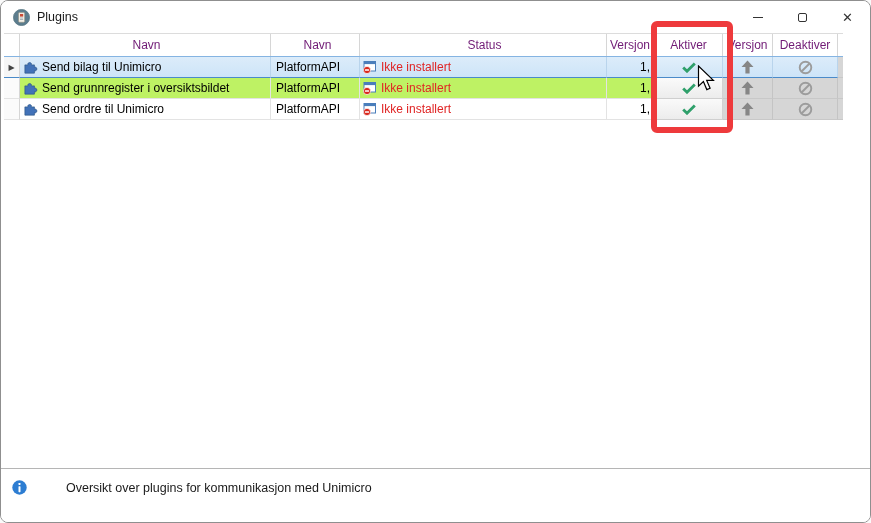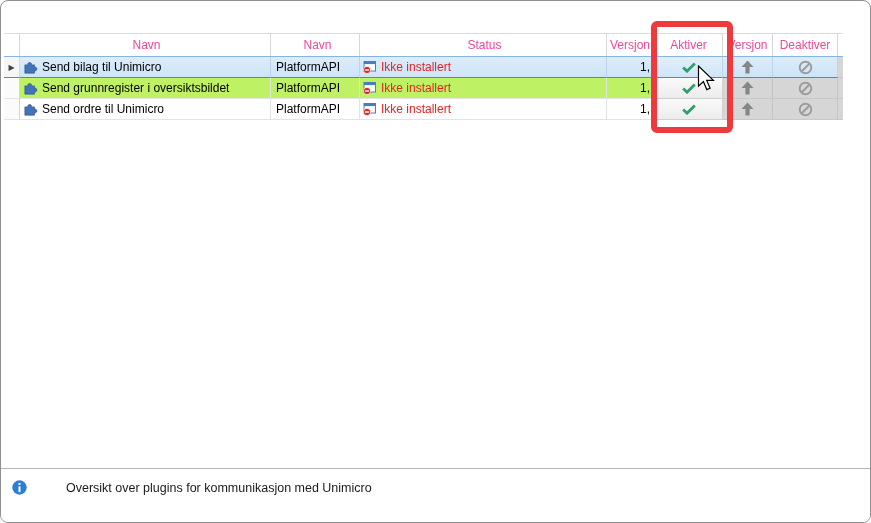--- a/index.html
+++ b/index.html
@@ -38,21 +38,21 @@
   
   .grid { position: absolute; left: 3px; top: 32px; width: 839px; }
   .hrow {
     display: flex; height: 24px;
     border-top: 1px solid #dcdcdc;
     background: #ffffff;
     border-bottom: 1px solid #c9c9c9;
   }
   .hcell {
     display: flex; align-items: center; justify-content: center;
-    font-size: 12px; color: #ec4899;
+    font-size: 12px; color: #701a75;
     border-right: 1px solid #d6d6d6;
     height: 100%; overflow: hidden; white-space: nowrap;
   }
   .row { display: flex; height: 21px; background: #ffffff; }
   .row.alt { background: #bef264; }
   .cell {
     display: flex; align-items: center;
     font-size: 12px; color: #000;
     border-right: 1px solid #e3e3e3;
     border-bottom: 1px solid #e3e3e3;
@@ -122,20 +122,42 @@
     border: 6px solid #ee3a3c; border-radius: 6px;
     pointer-events: none; z-index: 40;
   }
   .cursor { position: absolute; left: 696px; top: 64px; z-index: 50; pointer-events: none; }
 </style>
 </head>
 <body>
 
 <div class="window">
 
+  <div class="titlebar">
+    <svg class="app-icon" viewBox="0 0 17 17">
+      <circle cx="8.5" cy="8.5" r="8" fill="#5c7d8e" stroke="#3f5a68" stroke-width="0.8"></circle>
+      <circle cx="8.5" cy="8.5" r="8" fill="none" stroke="#8fb0bd" stroke-width="0.6" opacity="0.6"></circle>
+      <rect x="5.6" y="3.6" width="6" height="9.6" rx="0.8" fill="#f4f1ea" stroke="#9a8f77" stroke-width="0.5"></rect>
+      <rect x="7" y="5" width="3.2" height="2.6" fill="#c94a35"></rect>
+      <rect x="7" y="8.6" width="3.2" height="0.8" fill="#9aa5ad"></rect>
+      <rect x="7" y="10.2" width="3.2" height="0.8" fill="#9aa5ad"></rect>
+    </svg>
+    <span class="title">Plugins</span>
+    <div class="caption-buttons">
+      <div class="caption-btn">
+          <span class="glyph-min"></span>
+        </div>
+      <div class="caption-btn">
+          <span class="glyph-max"></span>
+        </div>
+      <div class="caption-btn">
+          <span class="glyph-close">✕</span>
+        </div>
+    </div>
+  </div>
 
   <div class="grid">
 
     <div class="hrow">
       <div class="hcell c-sel"></div>
       <div class="hcell c-navn">Navn</div>
       <div class="hcell c-type">Navn</div>
       <div class="hcell c-stat">Status</div>
       <div class="hcell c-ver">Versjon</div>
       <div class="hcell c-akt">Aktiver</div>

